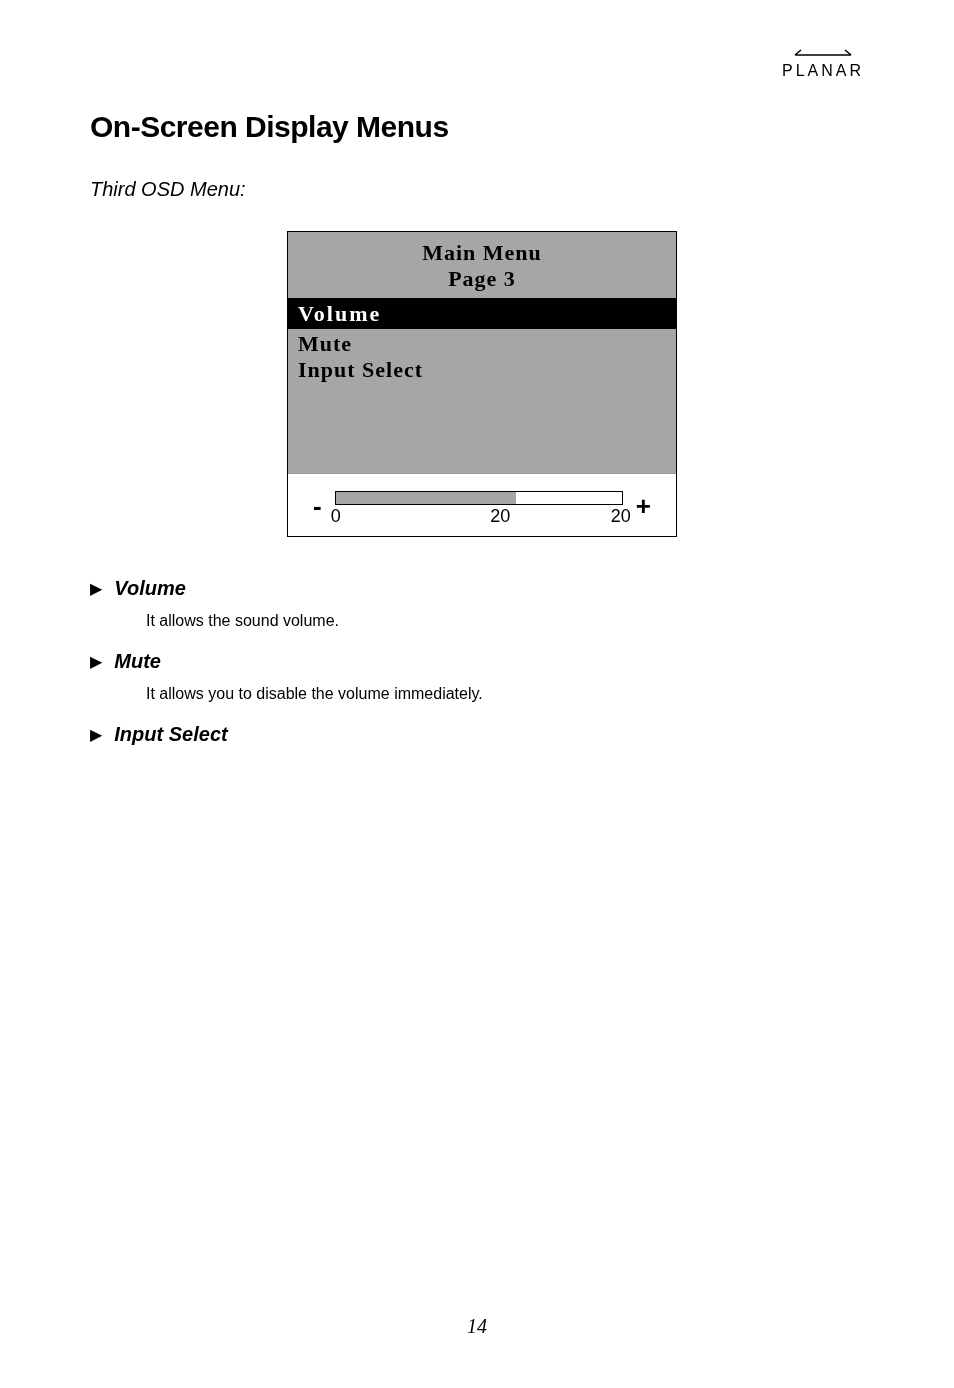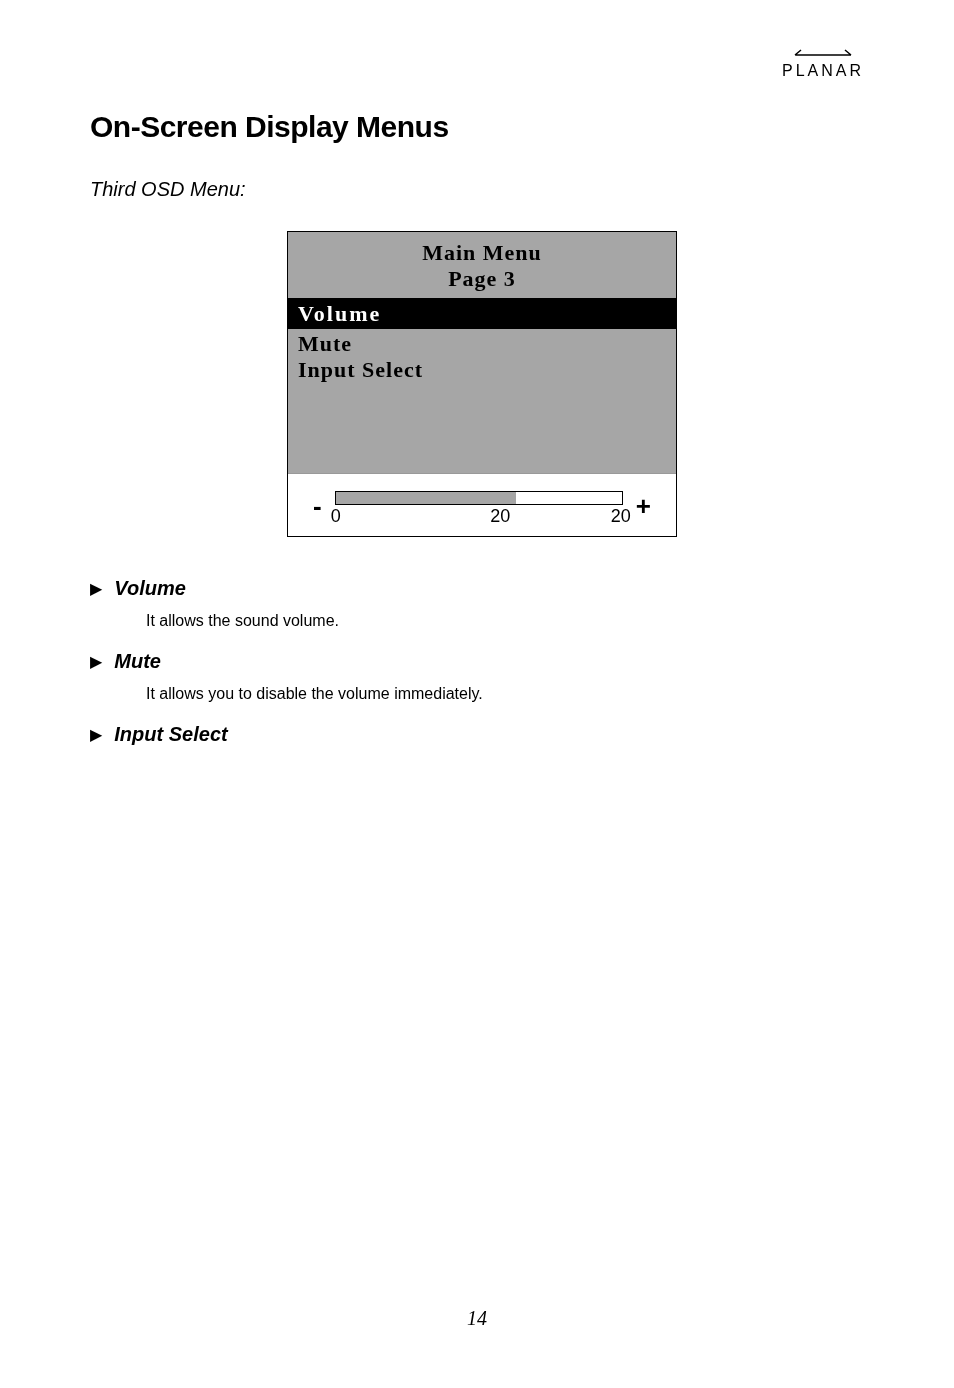--- a/index.html
+++ b/index.html
@@ -155,21 +155,21 @@
       font-weight: 900;
       font-style: italic;
       font-size: 20px;
     }
     .def-desc {
       font-size: 16px;
       margin-left: 56px;
     }
     .page-number {
       position: absolute;
-      bottom: 58px;
+      bottom: 50px;
       left: 0;
       right: 0;
       text-align: center;
       font-style: italic;
       font-size: 20px;
       font-family: Georgia, "Times New Roman", serif;
     }
   </style>
 </head>
 <body>

